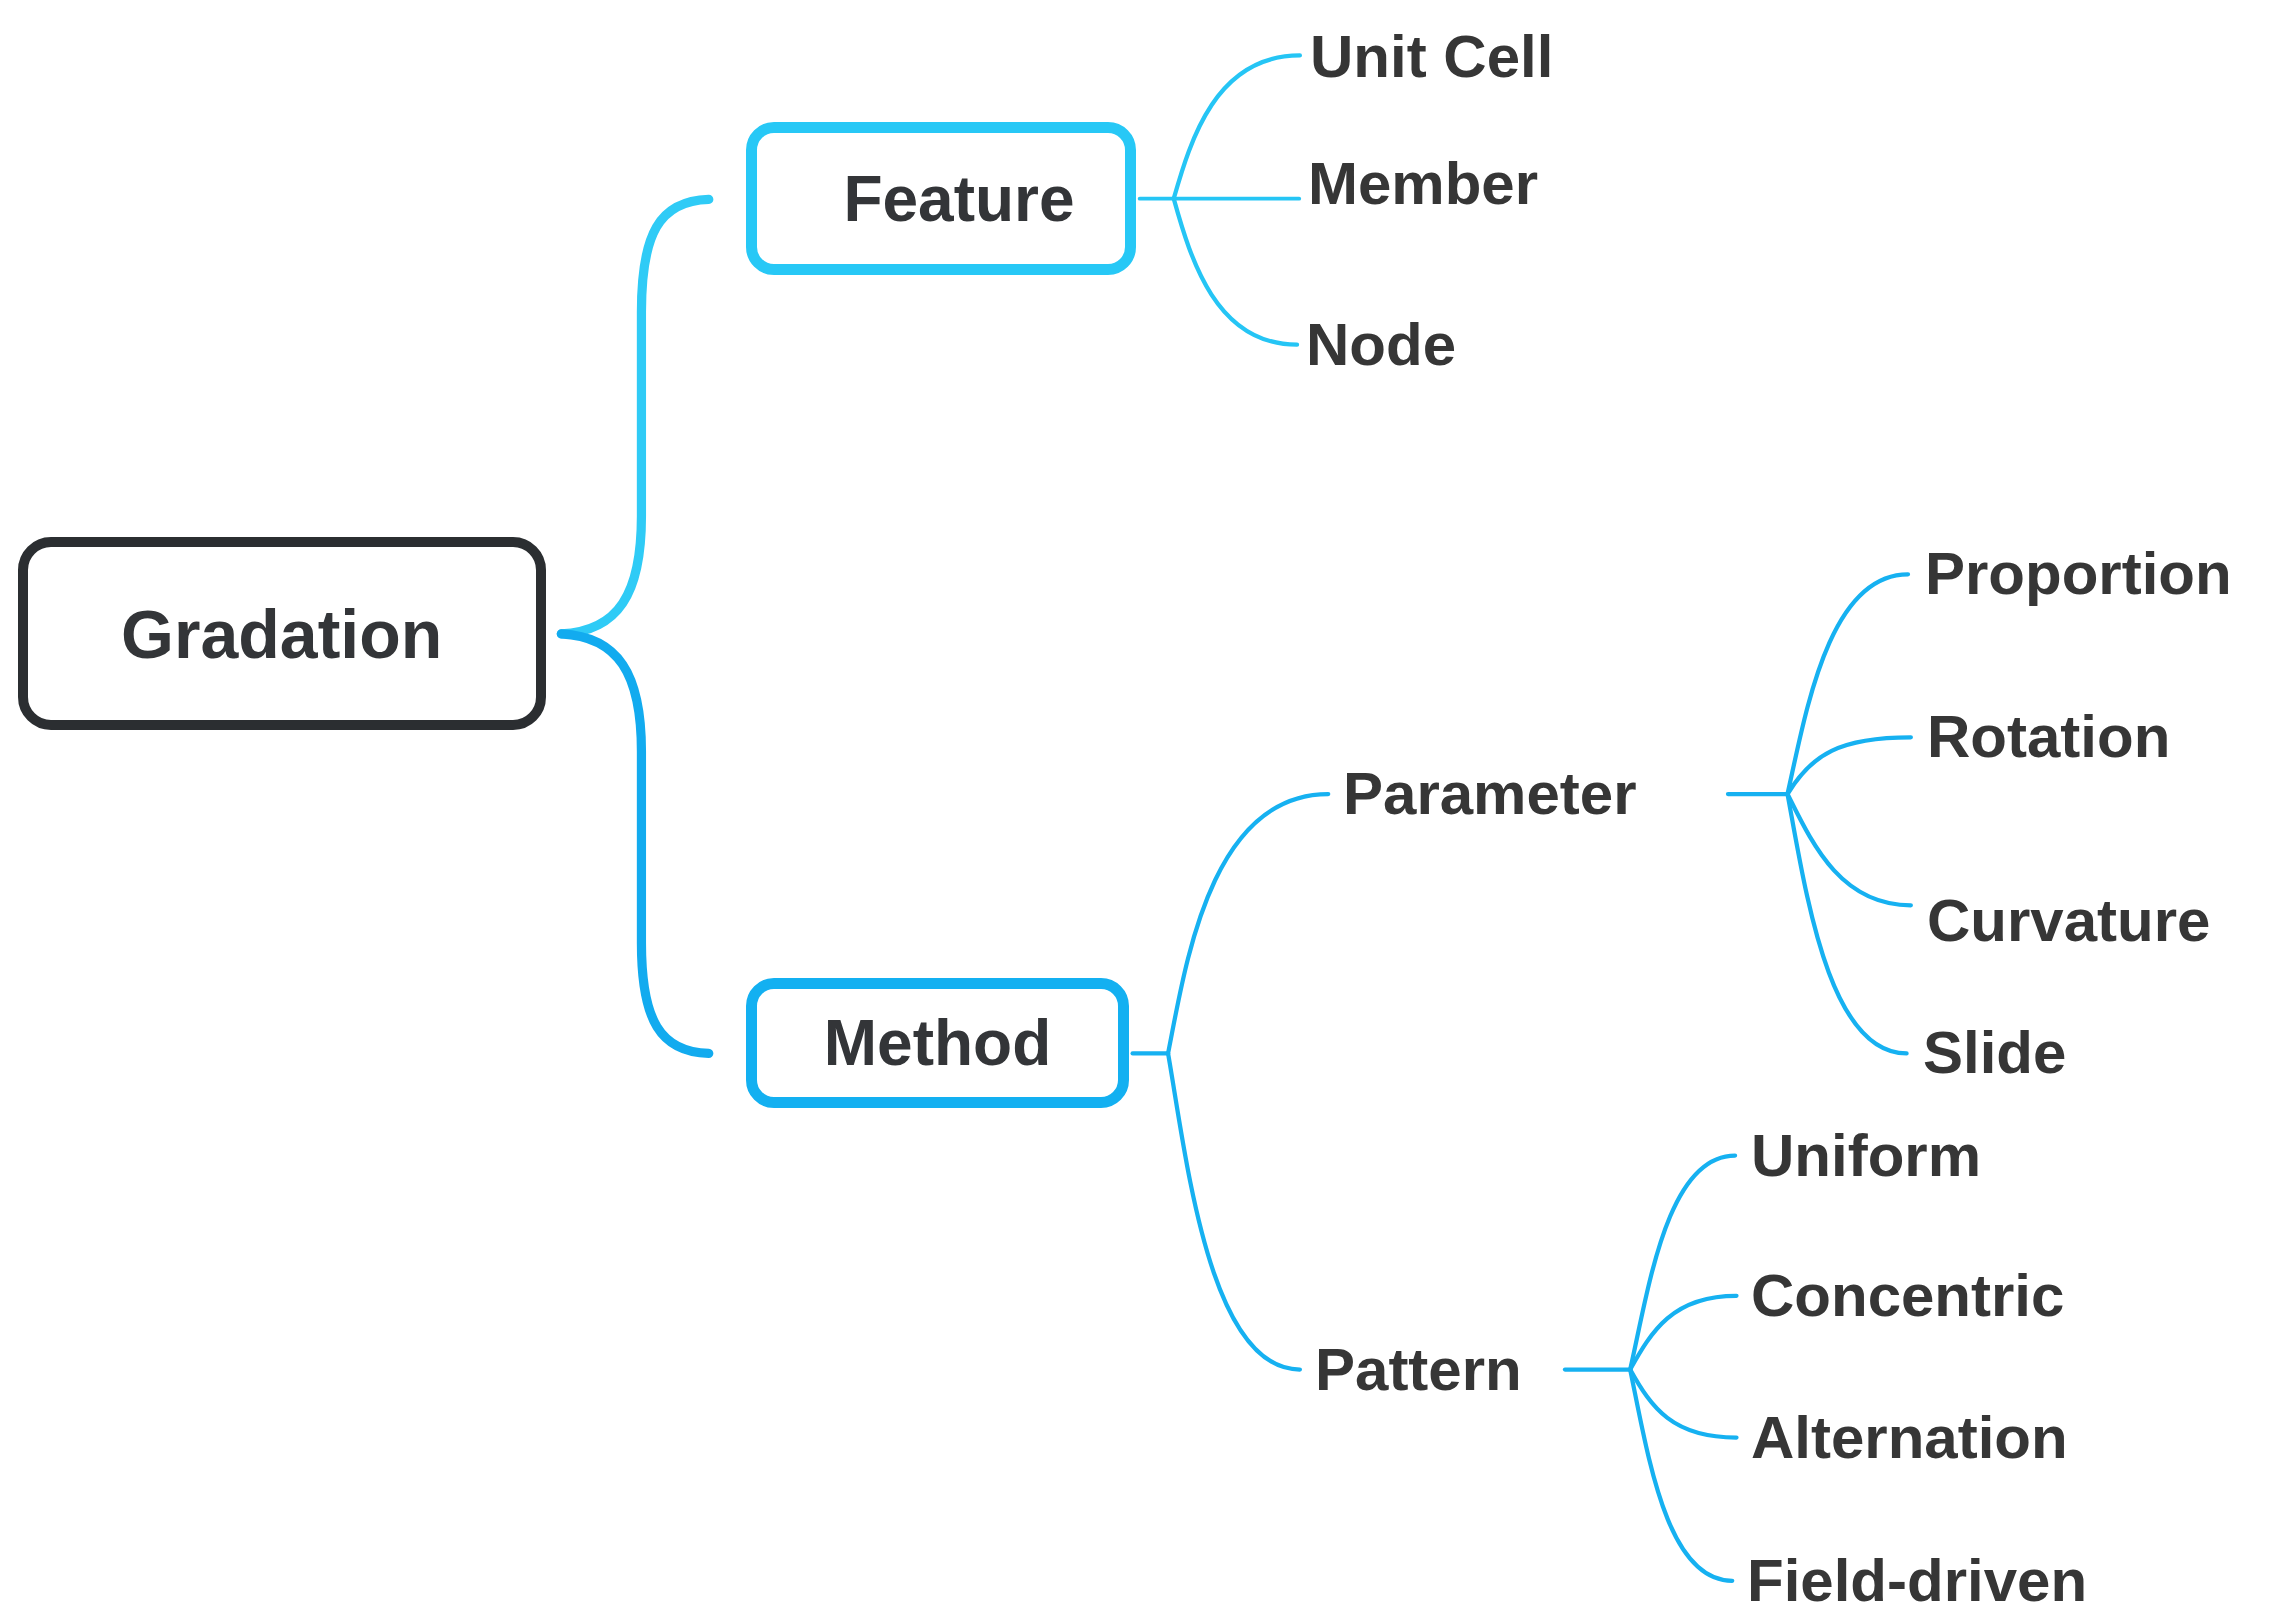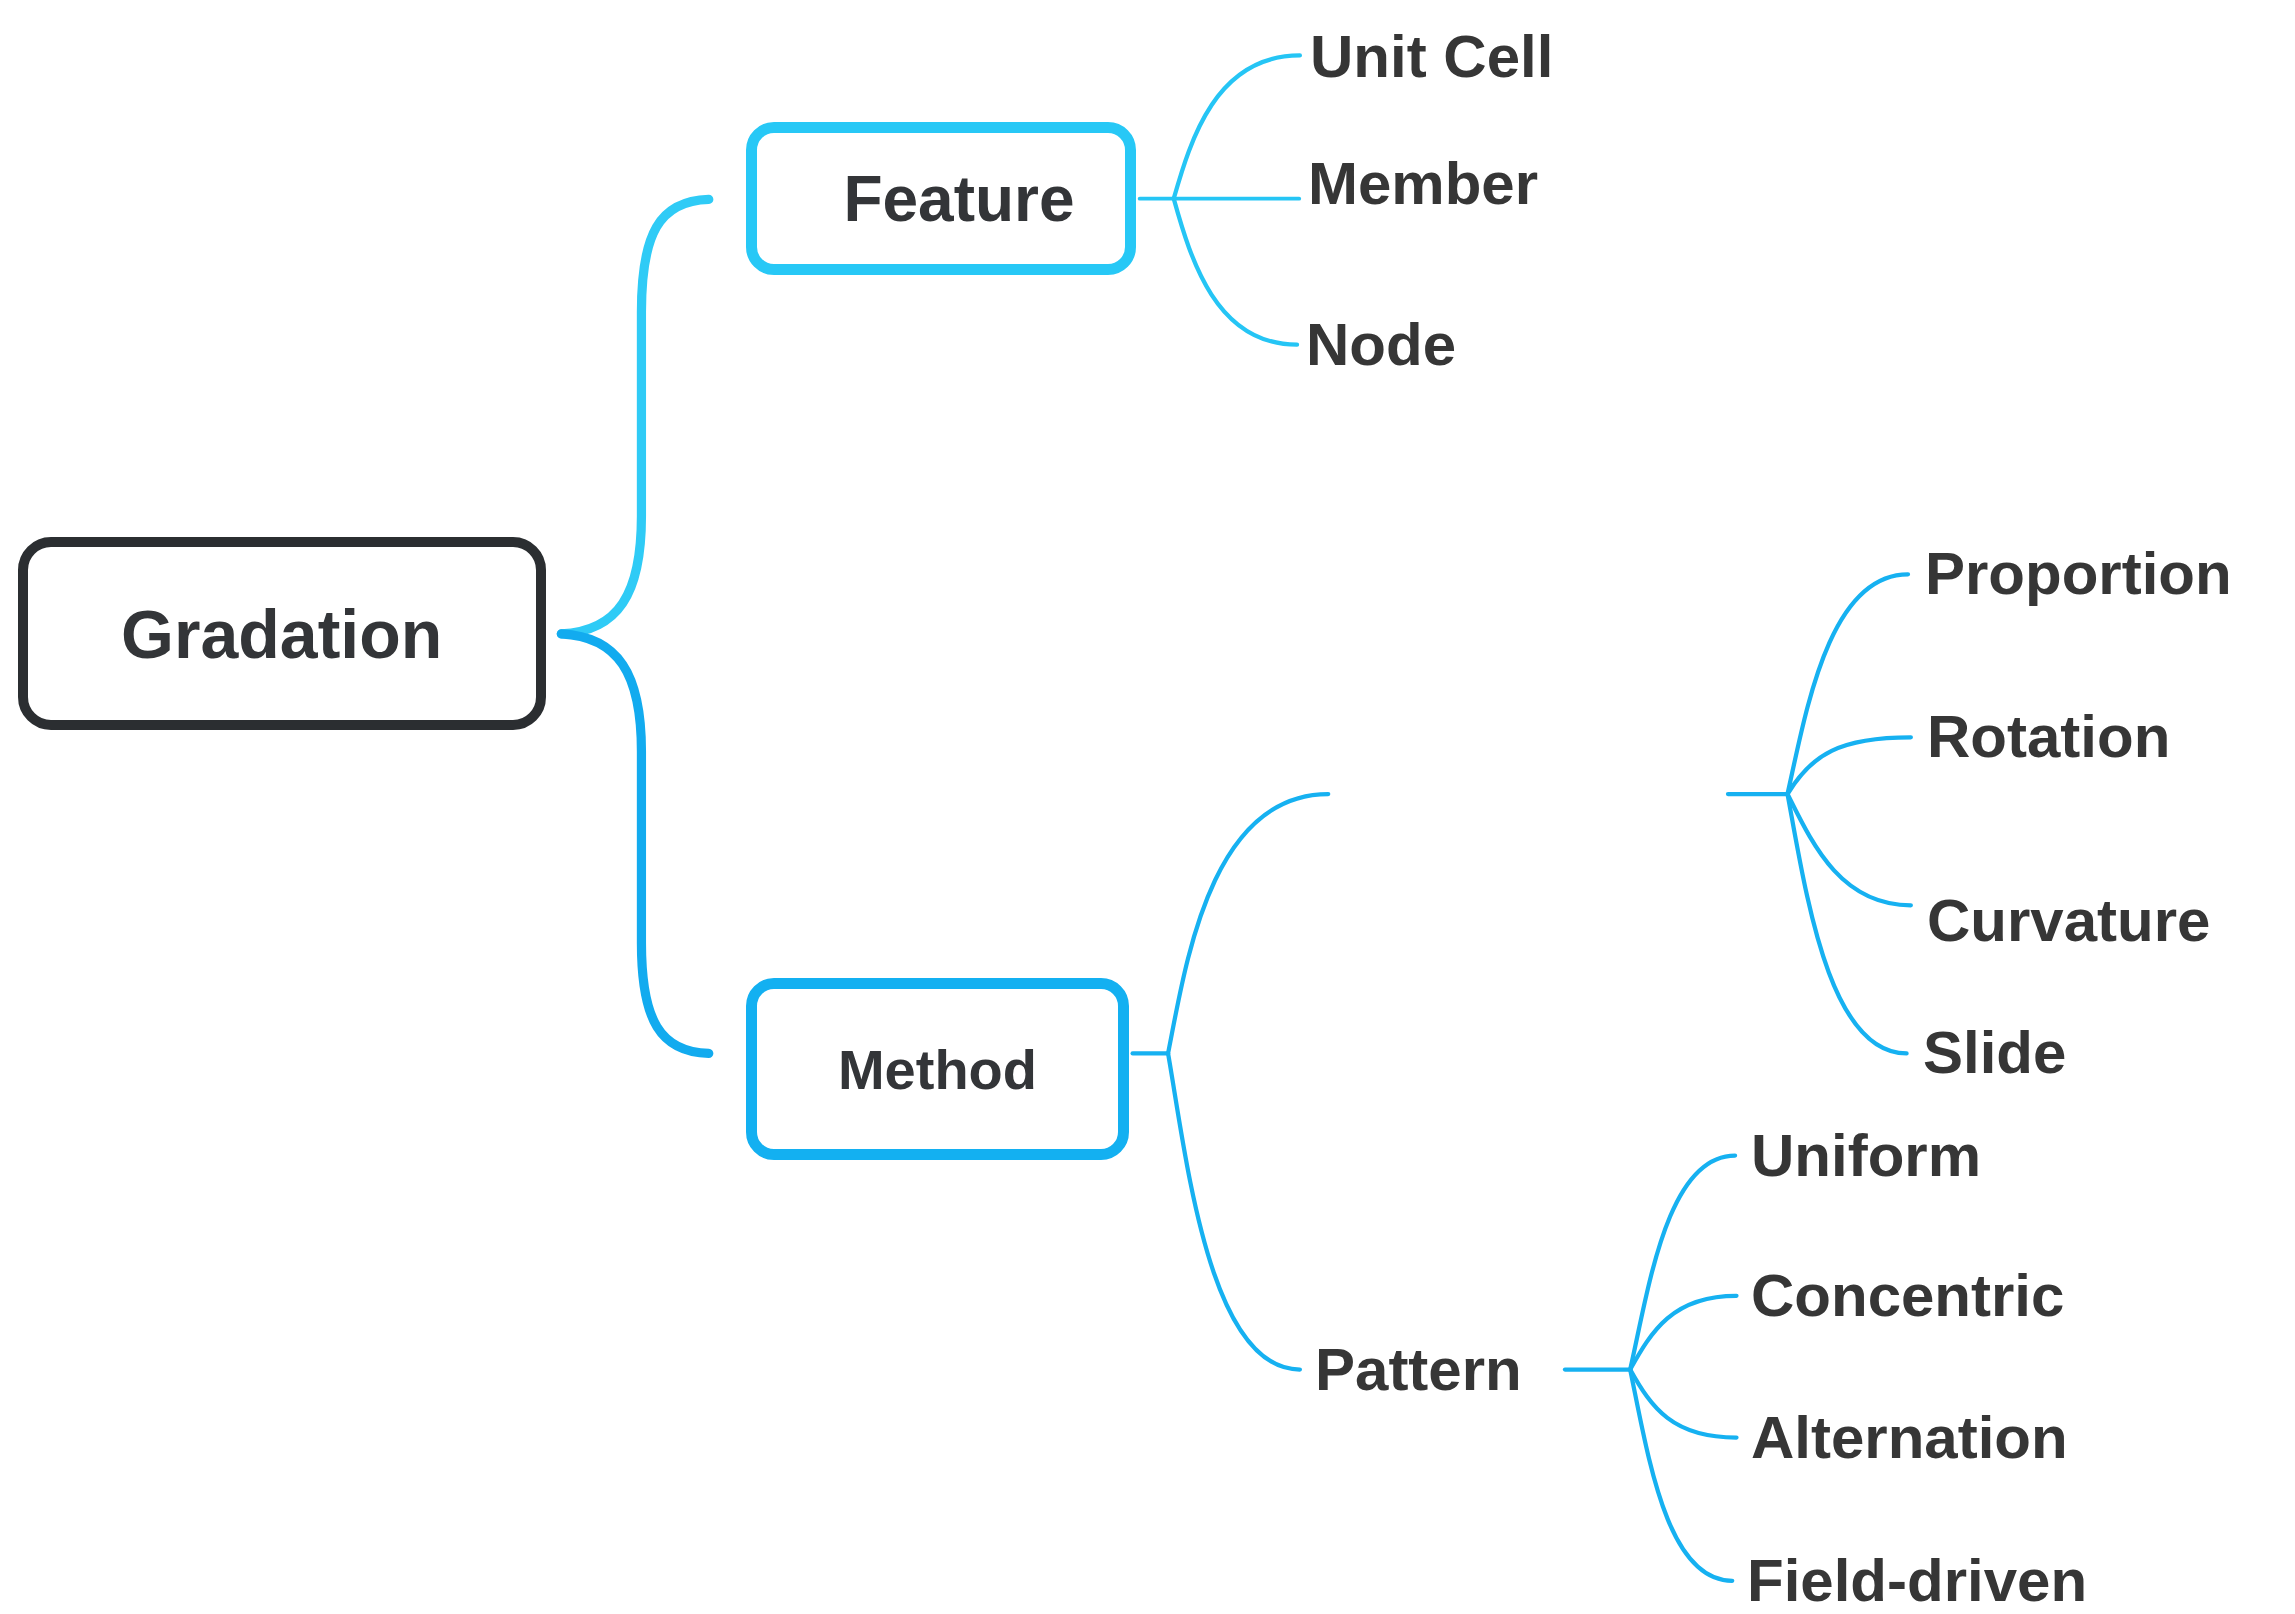--- a/index.html
+++ b/index.html
@@ -49,24 +49,24 @@
     height: 153px;
     border: 11.3px solid #27c8f6;
     border-radius: 28px;
     font-size: 64px;
     padding-left: 36px;
   }
   .topic.method-box {
     left: 746px;
     top: 978px;
     width: 383px;
-    height: 182px;
+    height: 130px;
     border: 11.3px solid #13b0f1;
     border-radius: 28px;
-    font-size: 56px;
+    font-size: 64px;
   }
   .leaf {
     position: absolute;
     transform: translateY(-50%);
     font-weight: bold;
     font-size: 60px;
     line-height: 1;
     color: #363636;
     white-space: nowrap;
   }
@@ -134,20 +134,21 @@
   </div>
 
   <div class="topic method-box">
     <span>Method</span>
   </div>
 
   <div class="leaf lbl-unitcell">Unit Cell</div>
   <div class="leaf lbl-member">Member</div>
   <div class="leaf lbl-node">Node</div>
 
+  <div class="leaf lbl-parameter">Parameter</div>
   <div class="leaf lbl-pattern">Pattern</div>
 
   <div class="leaf lbl-proportion">Proportion</div>
   <div class="leaf lbl-rotation">Rotation</div>
   <div class="leaf lbl-curvature">Curvature</div>
   <div class="leaf lbl-slide">Slide</div>
 
   <div class="leaf lbl-uniform">Uniform</div>
   <div class="leaf lbl-concentric">Concentric</div>
   <div class="leaf lbl-alternation">Alternation</div>

